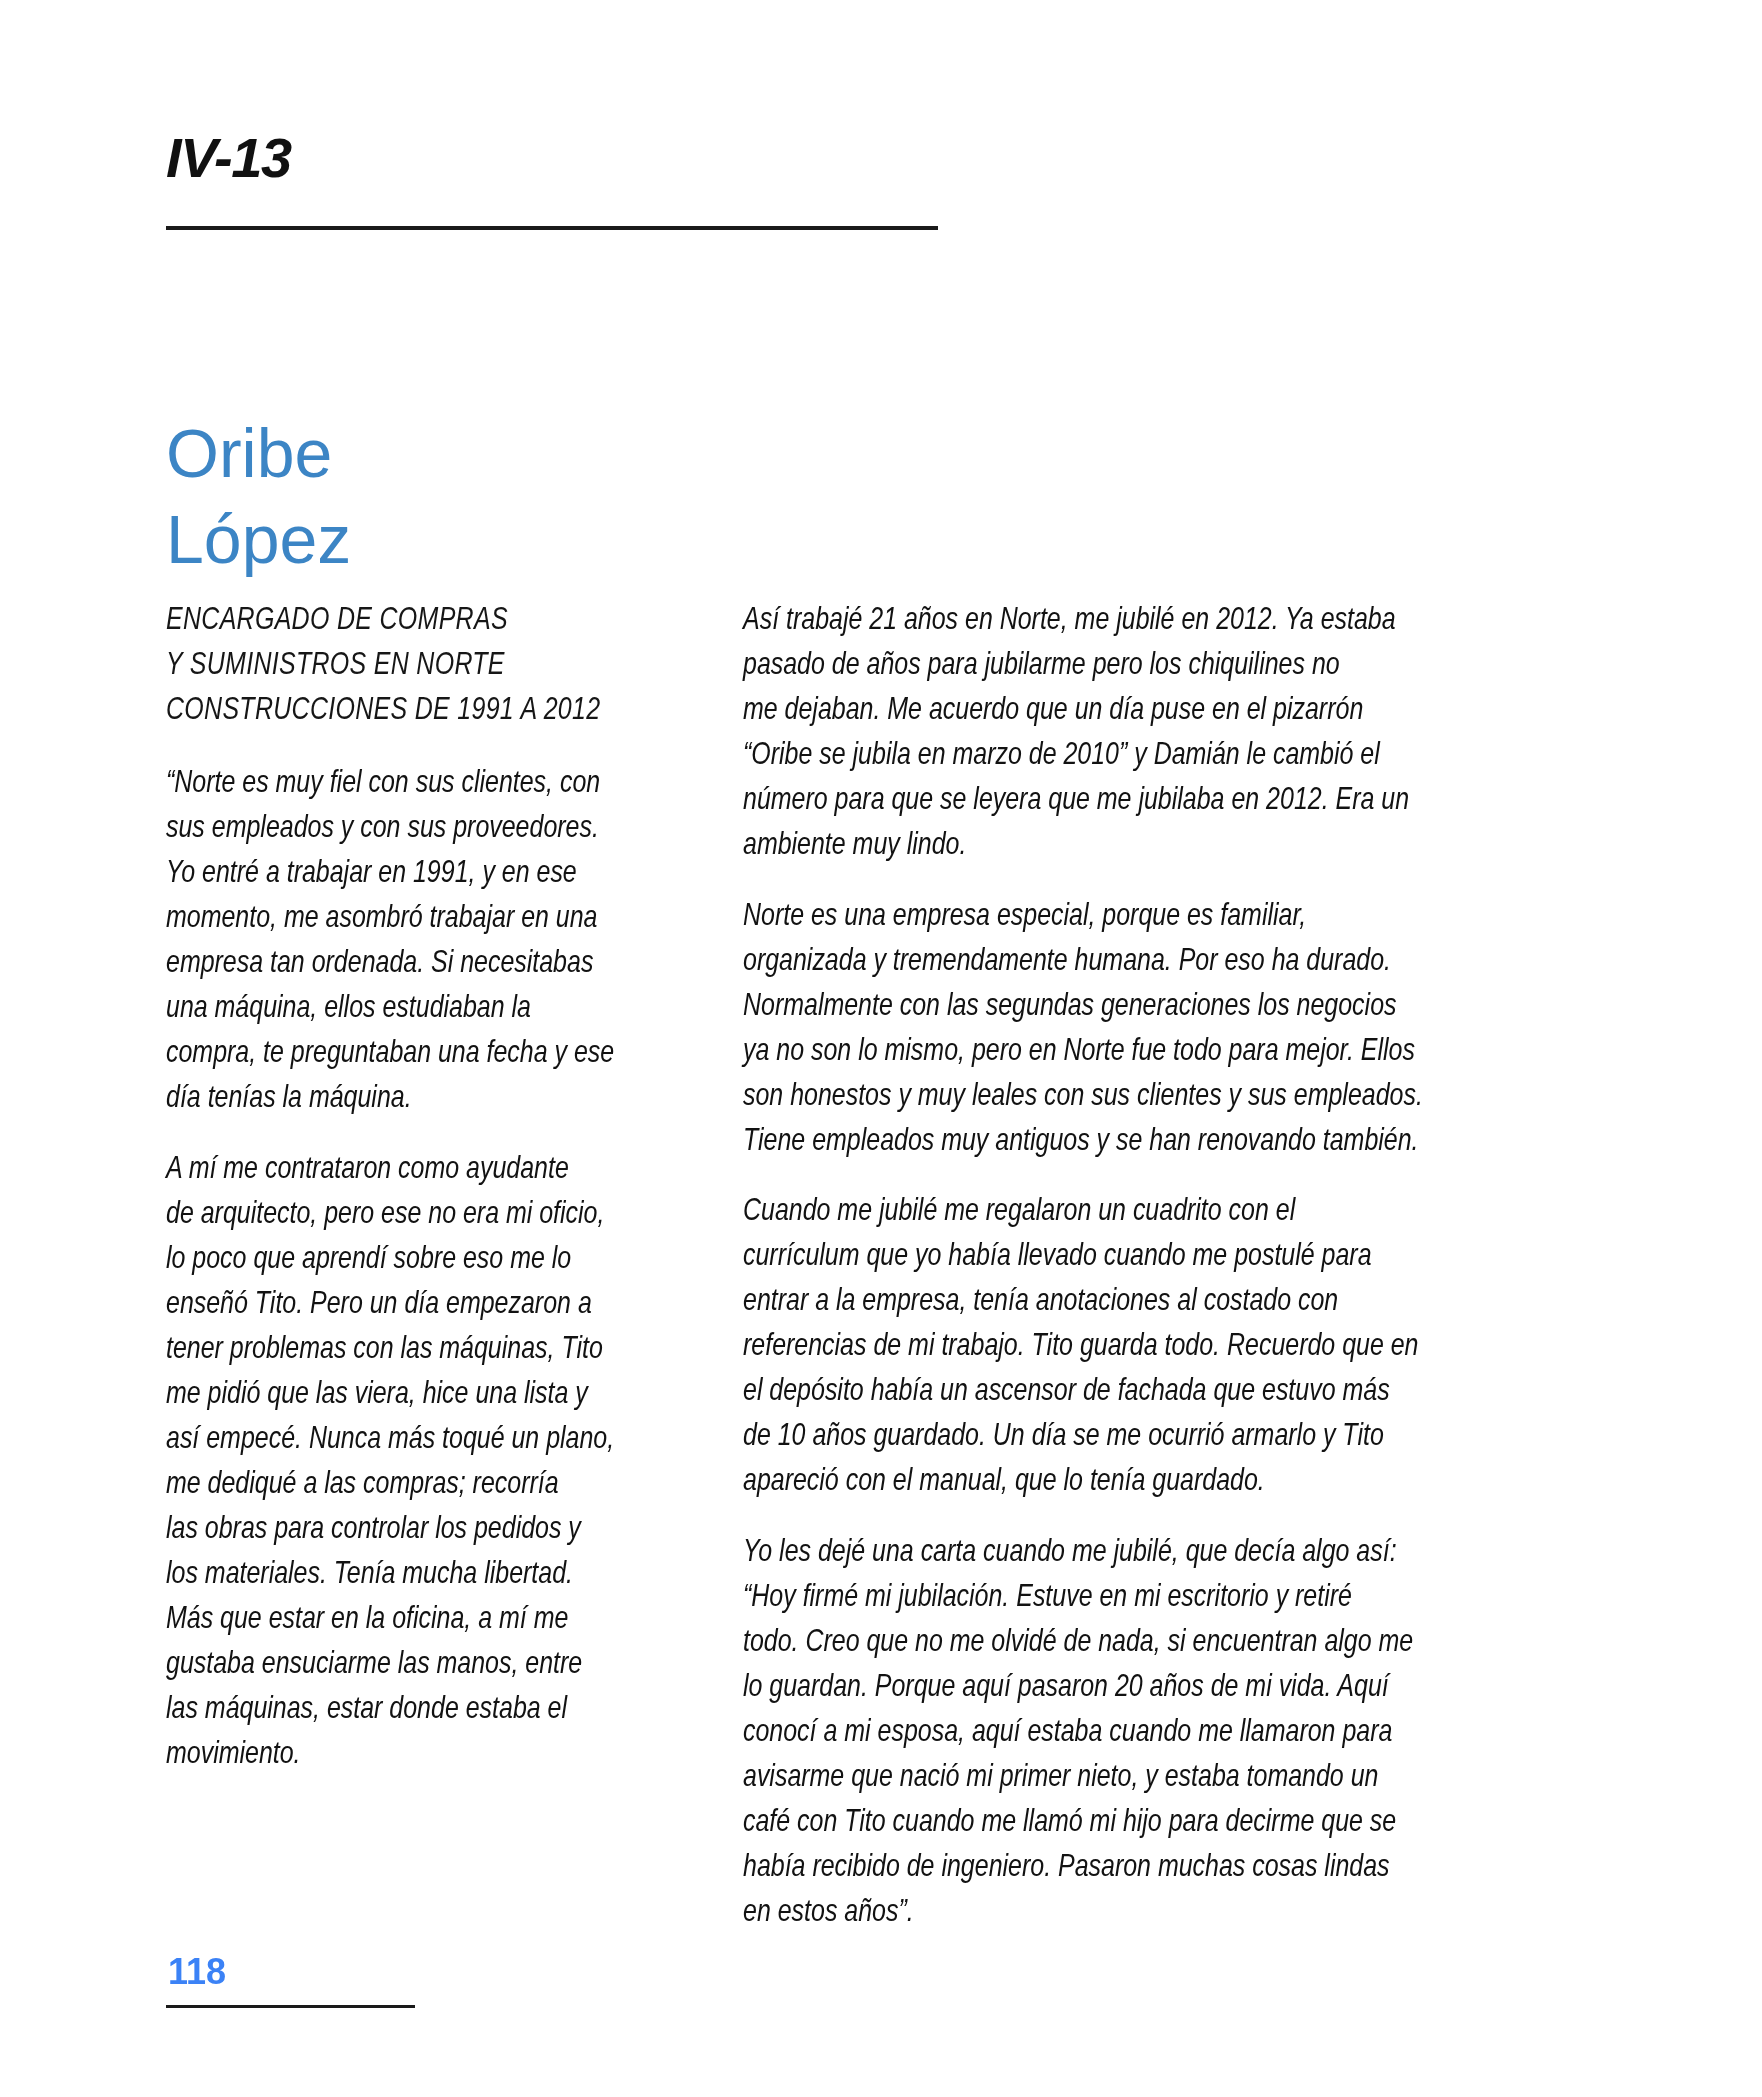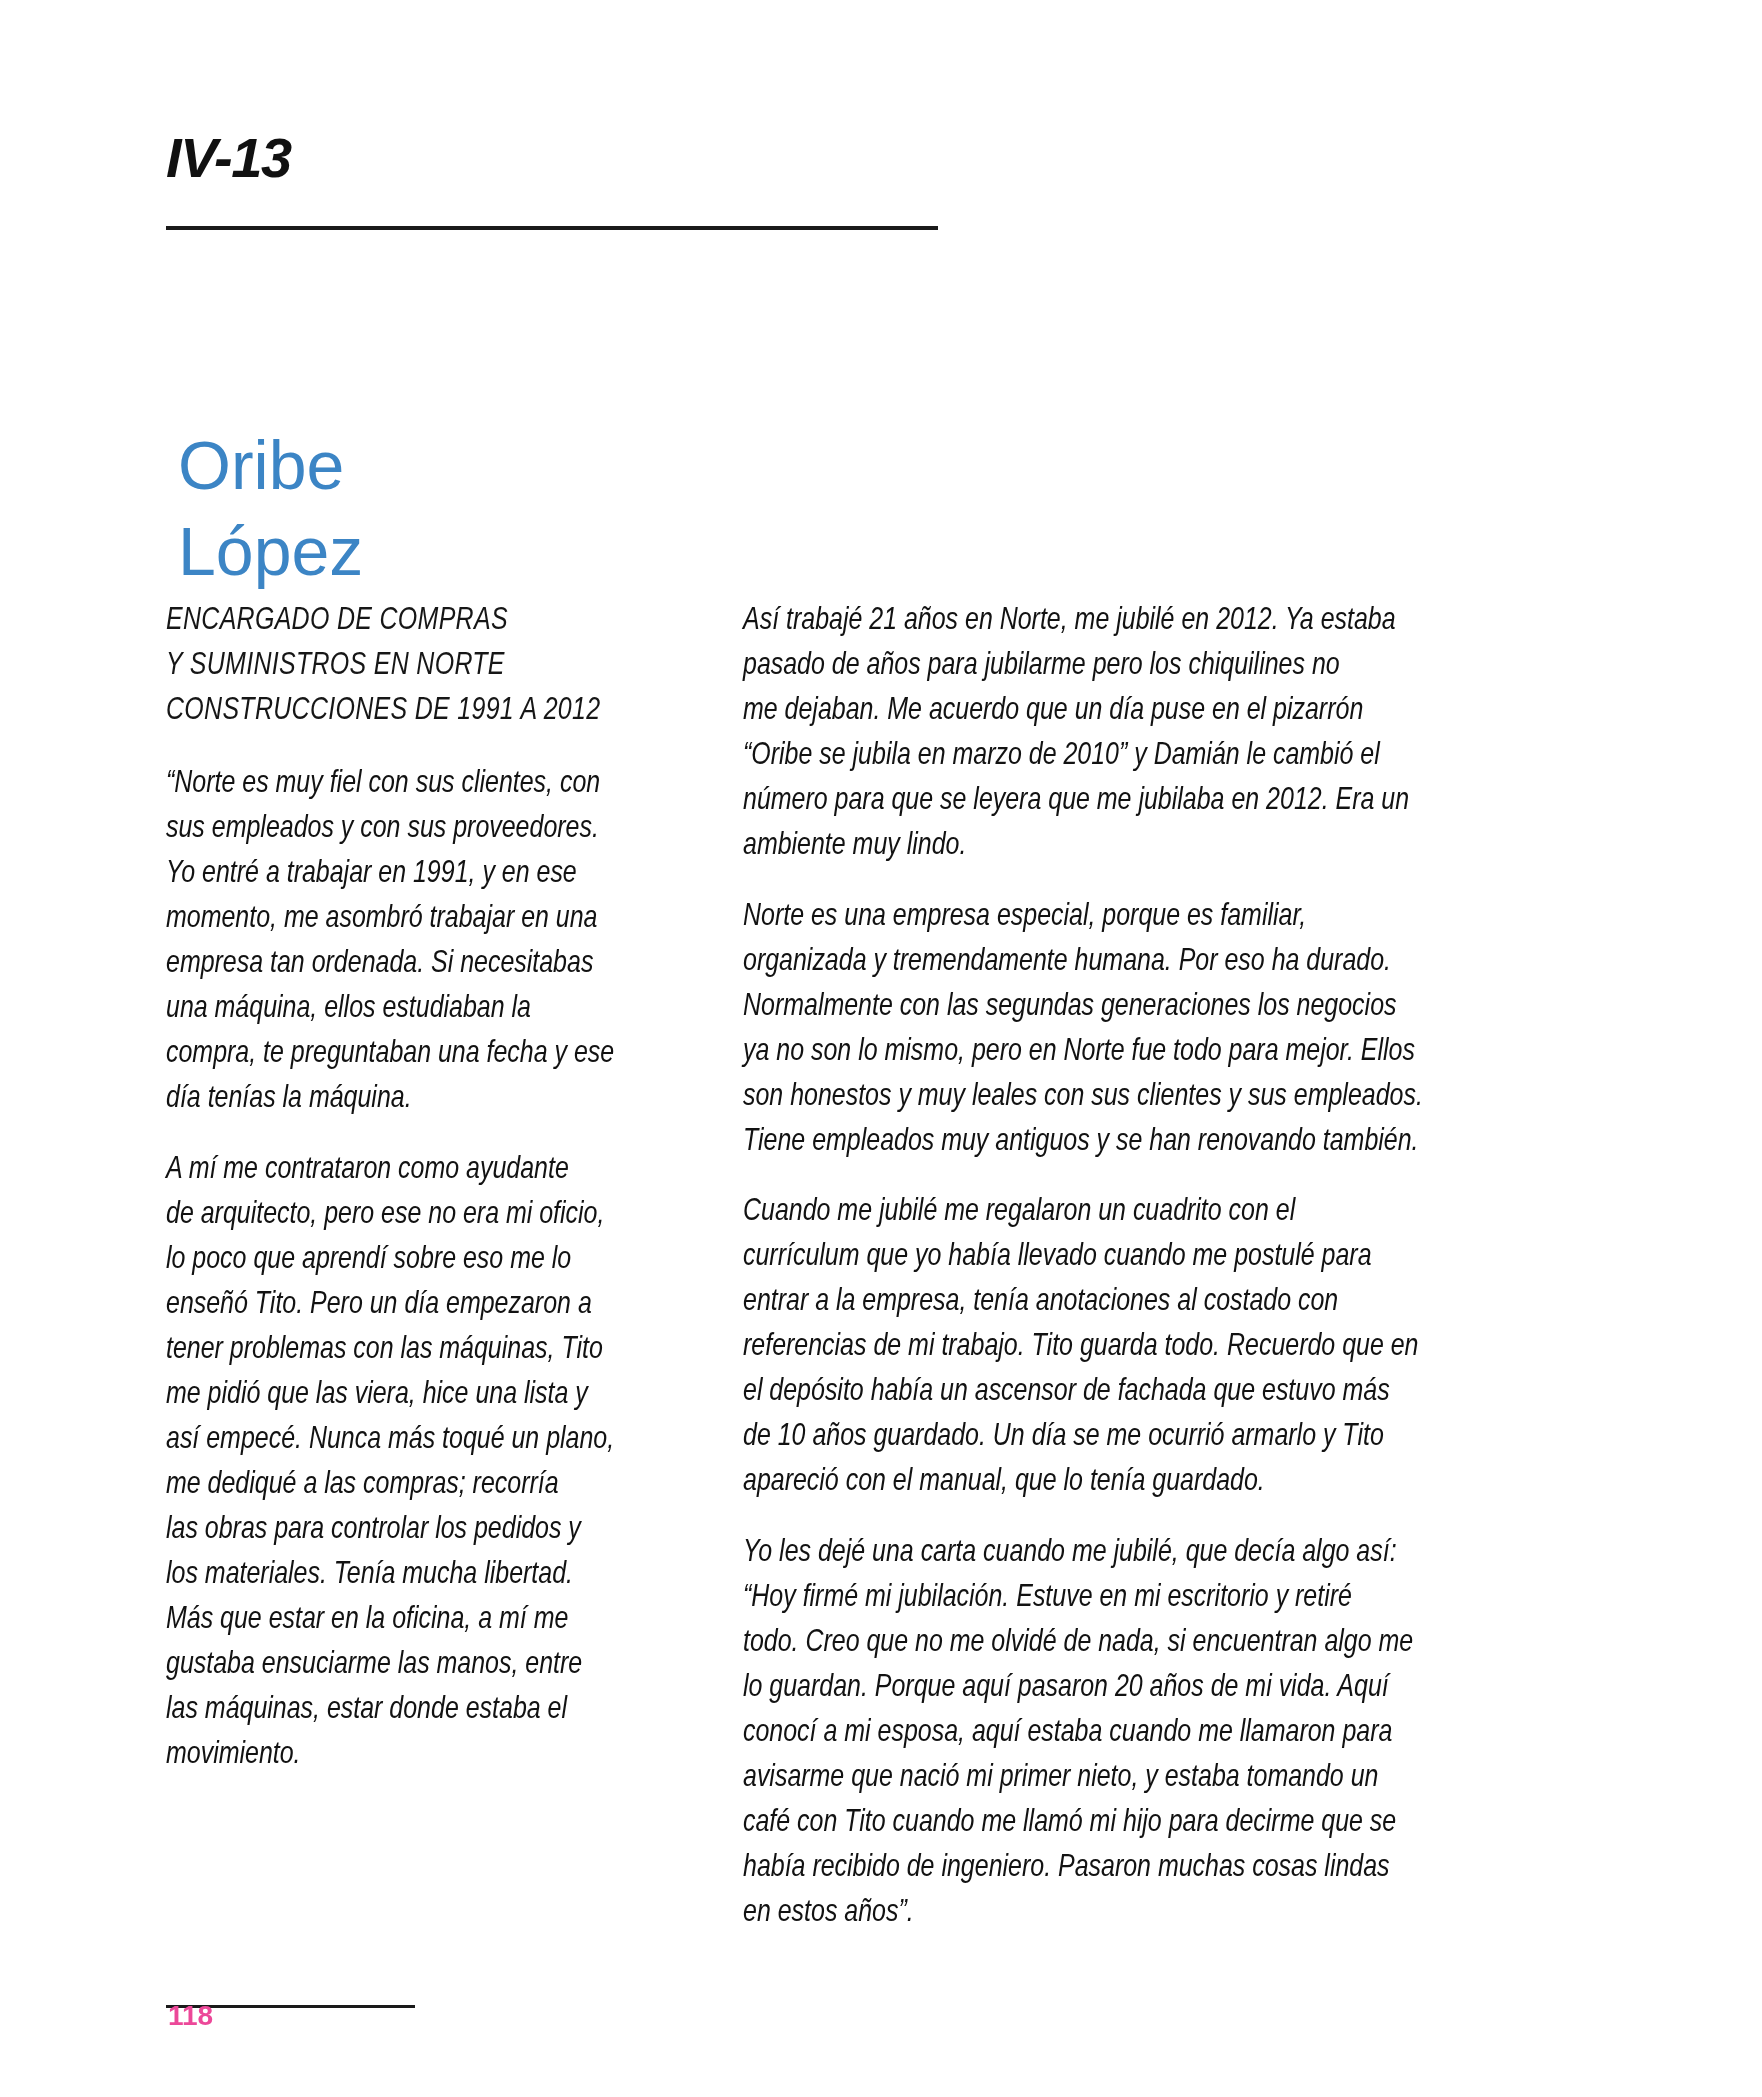--- a/index.html
+++ b/index.html
@@ -29,21 +29,21 @@
     left: 166px;
     top: 226px;
     width: 772px;
     height: 3.6px;
     background: #1a1a1a;
   }
   .profile-name {
     position: absolute;
     left: 162px;
     top: 406px;
-    margin: 16px;
+    margin: 4px;
     font-size: 68px;
     line-height: 86px;
     font-weight: normal;
     letter-spacing: 0px;
     white-space: pre-line;
   }
   .col {
     position: absolute;
     transform: scaleX(0.78);
     transform-origin: 0 0;
@@ -80,25 +80,25 @@
     position: absolute;
     left: 166px;
     top: 2005px;
     width: 249px;
     height: 2.8px;
     background: #1a1a1a;
   }
   .page-number {
     position: absolute;
     left: 168px;
-    top: 2000px;
-    font-size: 28px;
+    top: 1956px;
+    font-size: 36px;
     line-height: 32px;
     font-weight: bold;
-    color: #ec4899;
+    color: #3b82f6;
   }
 </style>
 </head>
 <body>
 
 <div class="page">
 
   <div class="section-heading">IV-13</div>
 
   <div class="heading-rule"></div>

